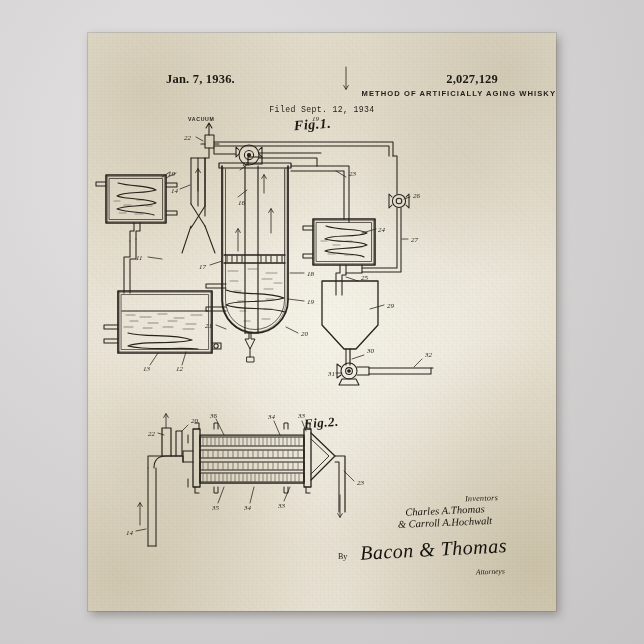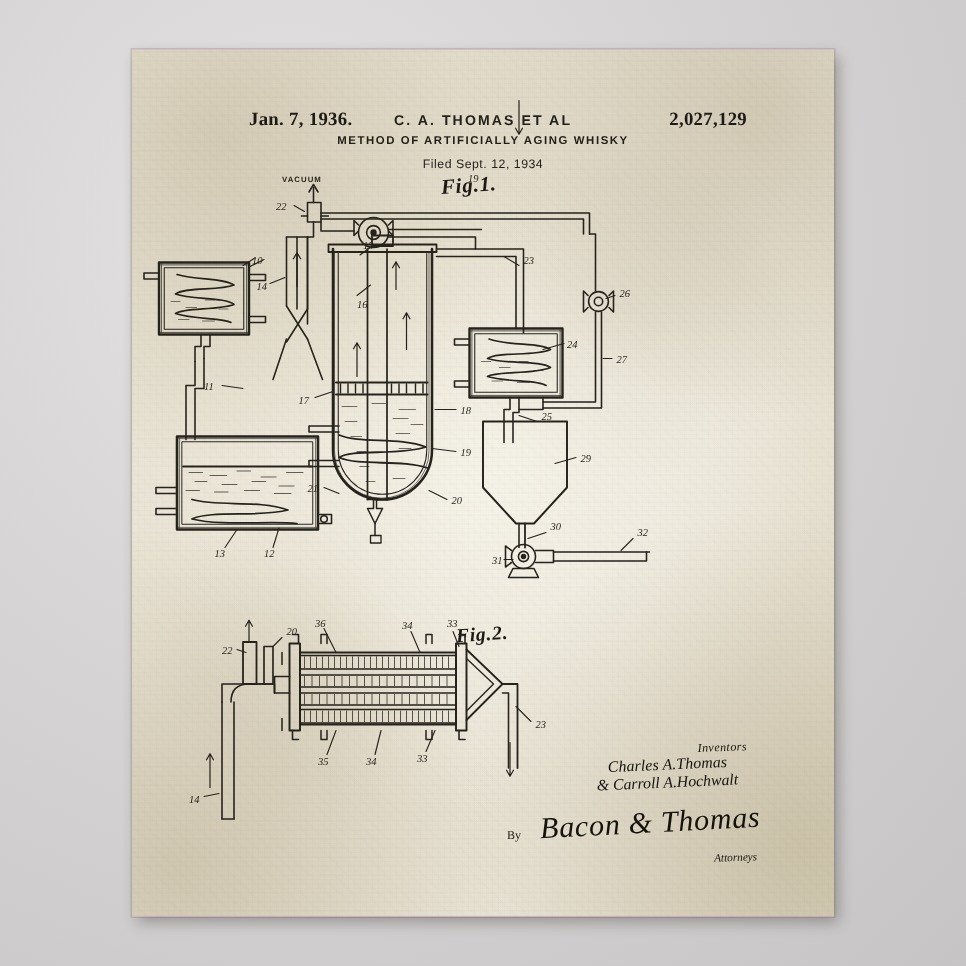--- a/index.html
+++ b/index.html
@@ -53,28 +53,28 @@
   #patnum{
     position:absolute;right:58px;top:39px;
     font-weight:bold;font-size:12.5px;letter-spacing:.2px;color:#1d1a15;text-align:right;
   }
   #inventor-line{
     position:absolute;left:0;right:0;top:41px;text-align:center;
     font-size:9.4px;font-weight:bold;letter-spacing:1.4px;color:#221e18;
     font-family:"Liberation Sans", sans-serif;
   }
   #title-line{
-    position:absolute;left:0;right:0;top:56px;text-align:center;
+    position:absolute;left:0;right:0;top:56px;text-align:right;
     font-size:7.6px;font-weight:bold;letter-spacing:1.05px;color:#221e18;
     font-family:"Liberation Sans", sans-serif;
   }
   #filed-line{
     position:absolute;left:0;right:0;top:72px;text-align:center;
     font-size:8.2px;letter-spacing:.35px;color:#221e18;
-    font-family:Liberation Sans, sans-serif;
+    font-family:Liberation Mono, monospace;
   }
   .figlabel{
     position:absolute;font-style:italic;font-weight:bold;
     font-family:"Liberation Serif", serif;color:#1d1a15;
     letter-spacing:.5px;
   }
   #fig1-label{left:206px;top:84px;font-size:14px;transform:rotate(-4deg);}
   #fig2-label{left:216px;top:382px;font-size:13px;transform:rotate(-4deg);}
 
   
@@ -129,21 +129,20 @@
 
 <div id="poster">
 
   <div id="paper-tex"></div>
   <div id="paper-grain"></div>
 
   <div id="content">
 
     <div id="date">Jan. 7, 1936.</div>
     <div id="patnum">2,027,129</div>
-    <div id="inventor-line">C. A. THOMAS  ET AL</div>
     <div id="title-line">METHOD OF ARTIFICIALLY AGING WHISKY</div>
     <div id="filed-line">Filed Sept. 12, 1934</div>
 
     <div class="figlabel" id="fig1-label">Fig.1.</div>
     <div class="figlabel" id="fig2-label">Fig.2.</div>
 
     <svg id="drawing" viewBox="0 0 468 578">
       <g fill="none" stroke="#26221c" stroke-width="1.05" stroke-linecap="round" stroke-linejoin="round">
 
         <g>

